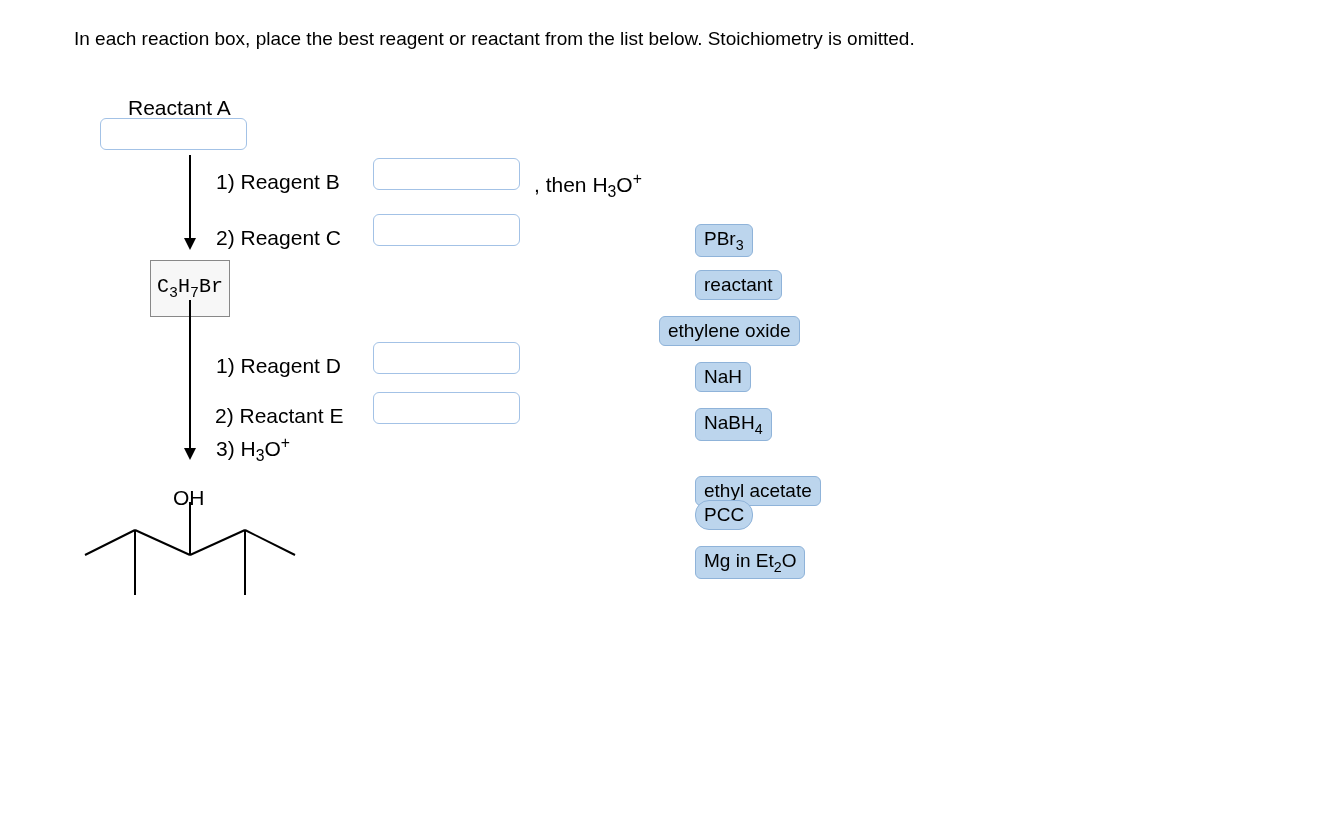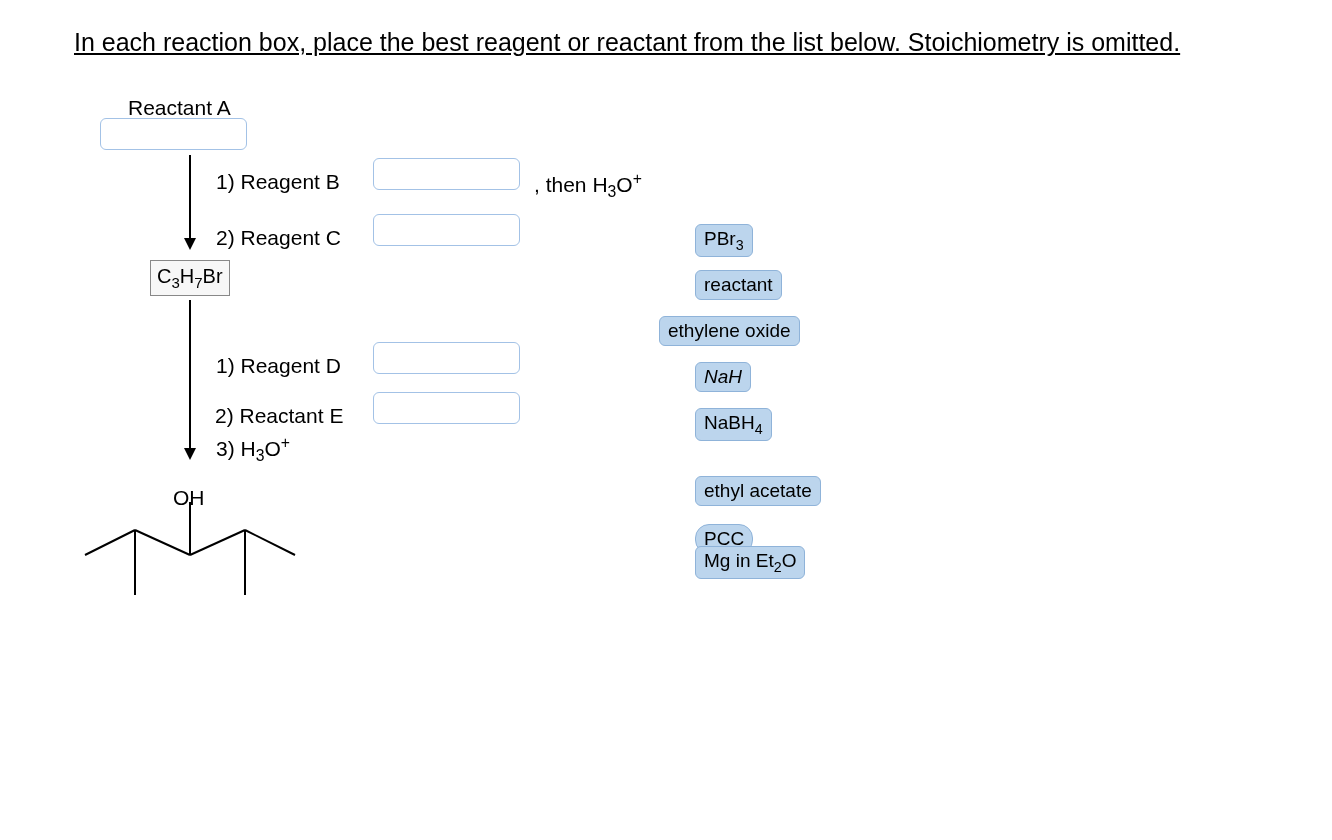--- a/index.html
+++ b/index.html
@@ -11,22 +11,21 @@
     background: #fff;
     width: 1332px;
     height: 840px;
     position: relative;
     overflow: hidden;
   }
   .instruction {
     position: absolute;
     top: 28px;
     left: 74px;
-    font-size: 25px;
-    text-decoration: underline;
+    font-size: 19px;
   }
   .label {
     position: absolute;
     font-size: 21px;
     margin-top: 10px;
   }
   .drop-empty {
     position: absolute;
     width: 145px;
     height: 30px;
@@ -39,22 +38,23 @@
     width: 145px;
     height: 30px;
     border: 1px solid #a3c2e6;
     border-radius: 6px;
     background: #fff;
   }
   .intermediate-box {
     position: absolute;
     border: 1px solid #888;
     background: #f7f7f7;
-    padding: 4px 6px;
+    padding: 14px 6px;
     font-size: 20px;
+    font-family: Liberation Mono, monospace;
   }
   .reagent-chip {
     position: absolute;
     background: #bcd5ed;
     border: 1px solid #8fb3d9;
     border-radius: 6px;
     padding: 3px 8px;
     font-size: 19px;
     cursor: move;
   }
@@ -119,17 +119,17 @@
 
   <line x1="175" y1="50" x2="225" y2="75" stroke="#000" stroke-width="2"></line>
 
   <line x1="175" y1="50" x2="175" y2="115" stroke="#000" stroke-width="2"></line>
 
 </svg>
 
 <div class="reagent-chip" style="top:224px; left:695px;">PBr<sub>3</sub></div>
 <div class="reagent-chip" style="top:270px; left:695px;">reactant</div>
 <div class="reagent-chip" style="top:316px; left:659px;">ethylene oxide</div>
-<div class="reagent-chip" style="top:362px; left:695px;font-style:italic;">NaH</div>
+<div class="reagent-chip" style="top:362px; left:695px;">NaH</div>
 <div class="reagent-chip" style="top:408px; left:695px;">NaBH<sub>4</sub></div>
 <div class="reagent-chip" style="top:454px; left:695px;margin-top:22px;">ethyl acetate</div>
-<div class="reagent-chip" style="top:524px; left:695px;border-radius:14px;">PCC</div>
+<div class="reagent-chip" style="top:500px; left:695px;border-radius:14px;">PCC</div>
 <div class="reagent-chip" style="top:546px; left:695px;">Mg in Et<sub>2</sub>O</div>
 
 </body></html>

